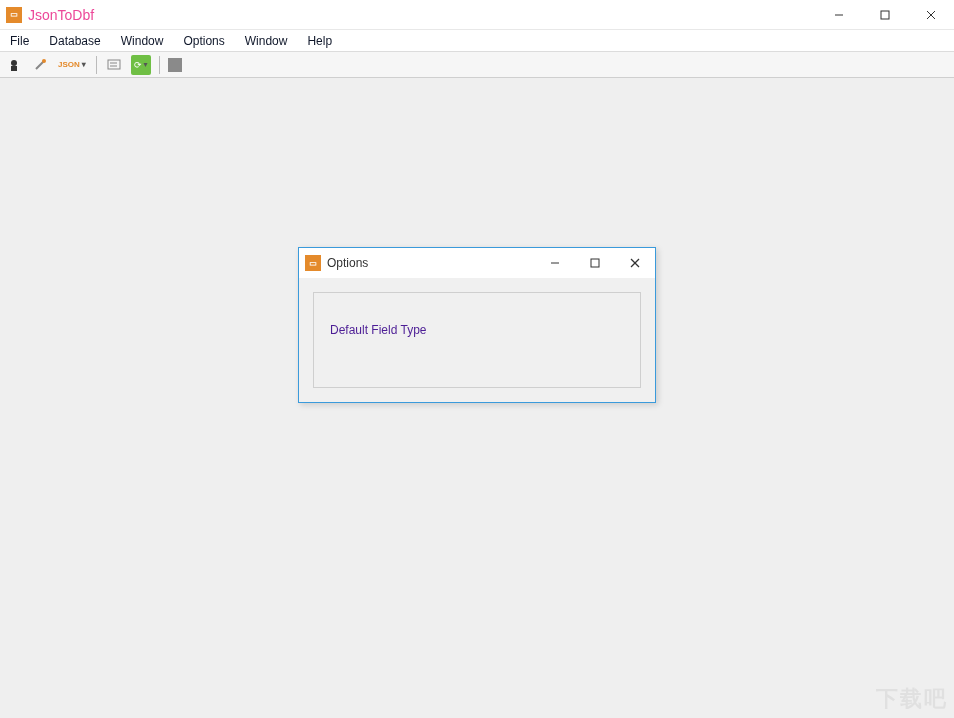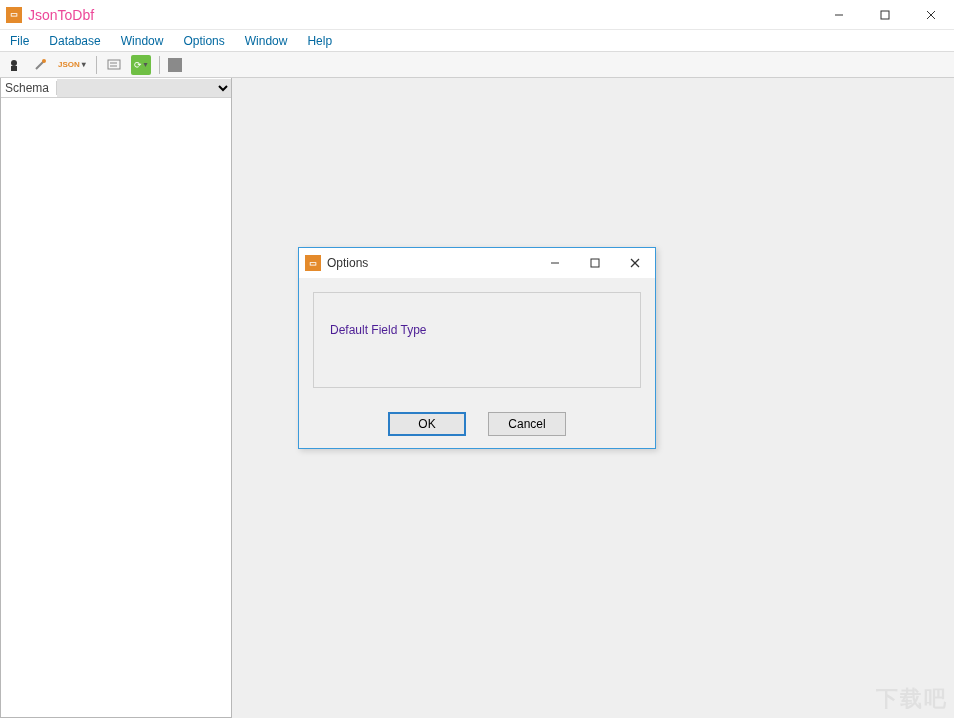--- a/index.html
+++ b/index.html
@@ -47,21 +47,21 @@
   .titlebar .win-ctrls .ctrl svg { stroke: #333; }
 
   
   .menubar {
     height: 22px;
     background: #fff;
     display: flex;
     align-items: center;
     padding-left: 6px;
     border-bottom: 1px solid #dcdcdc;
-    color: #0369a1;
+    color: #0f172a;
   }
   .menubar .menu { padding: 2px 10px; }
   .menubar .menu:first-child { padding-left: 4px; }
 
   
   .toolbar {
     height: 26px;
     background: #f6f6f6;
     border-bottom: 1px solid #cfcfcf;
     display: flex;
@@ -233,28 +233,20 @@
         <line x1="3" y1="5" x2="10" y2="5" stroke="#888"></line>
         <line x1="3" y1="8" x2="10" y2="8" stroke="#888"></line>
       </svg>
   </span>
   <span class="tbtn green drop">⟳</span>
   <span class="sep"></span>
   <span class="tbtn grey"></span>
 </div>
 
 <div class="workspace">
-  <div class="left-panel">
-    <div class="schema-row">
-      <div class="schema-label">Schema</div>
-      <select class="schema-select">
-        <option></option>
-      </select>
-    </div>
-  </div>
   <div class="right-panel"></div>
 </div>
 
 <div class="dialog">
   <div class="dlg-title">
     <span class="app-icon">▭</span>
     <span class="txt">Options</span>
     <div class="win-ctrls">
       <div class="ctrl">
         <svg width="10" height="10">
@@ -274,19 +266,15 @@
       </div>
     </div>
   </div>
   <div class="dlg-body">
     <fieldset>
       <div class="field-row">
         <label>Default Field Type</label>
       </div>
     </fieldset>
   </div>
-  <div class="dlg-buttons">
-    <button class="primary">OK</button>
-    <button>Cancel</button>
-  </div>
 </div>
 
 <div class="watermark">下载吧</div>
 
 </body></html>

